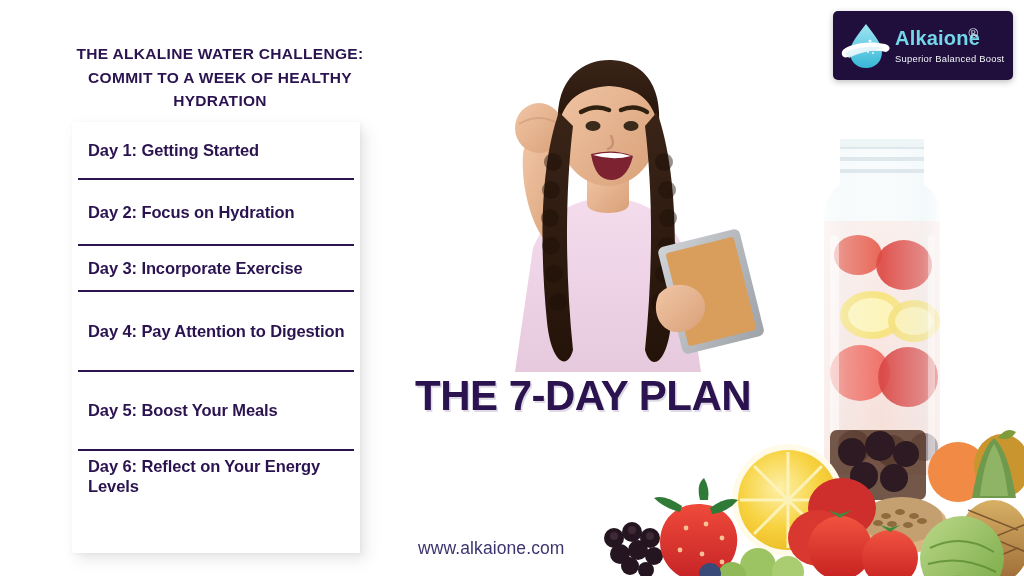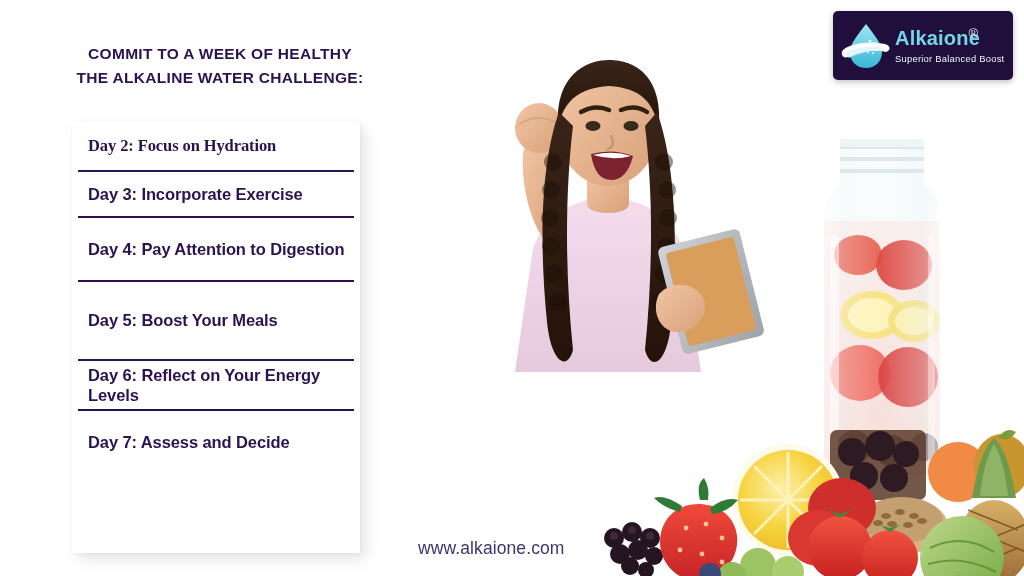--- a/index.html
+++ b/index.html
@@ -34,23 +34,23 @@
     display:flex; align-items:center;
     padding:0 4px 0 10px;
   }
   .plan-item:last-child { border-bottom:none; }
   .plan-item .ptext {
     font-size:16.5px; font-weight:bold; color:#2b1350;
     line-height:1.22; letter-spacing:-.1px;
   }
   
   .r1 { height:58px; }
-  .r2 { height:50px;font-family:Liberation Serif, serif; }
+  .r2 { height:66px; }
   .r3 { height:46px; }
-  .r4 { height:64px; }
+  .r4 { height:80px; }
   .r5 { height:79px; }
   .r6 { height:50px; }
   .r7 { height:63px; }
 
   
   .seven-day {
     position:absolute; left:415px; top:372px;
     font-size:42px; font-weight:bold; letter-spacing:-.5px;
     color:#2b1350;
     text-shadow: 1.5px 1.5px 0 rgba(215,212,225,.85);
@@ -90,43 +90,44 @@
   .fruit { position:absolute; left:590px; top:430px; width:440px; height:150px; }
 
   .ph { display:block; }
 </style>
 </head>
 <body>
 
 <div class="stage">
 
   <div class="headline">
+    <div>The Alkaline Water Challenge:</div>
     <div>Commit to a Week of Healthy</div>
-    <div>The Alkaline Water Challenge:</div>
+    <div>Hydration</div>
   </div>
 
   <div class="plan-card">
     <div class="plan-list">
+      <div class="plan-item r1">
+        <span class="ptext">Day 1: Getting Started</span>
+      </div>
       <div class="plan-item r2">
         <span class="ptext">Day 2: Focus on Hydration</span>
       </div>
       <div class="plan-item r3">
         <span class="ptext">Day 3: Incorporate Exercise</span>
       </div>
       <div class="plan-item r4">
         <span class="ptext">Day 4: Pay Attention to Digestion</span>
       </div>
       <div class="plan-item r5">
         <span class="ptext">Day 5: Boost Your Meals</span>
       </div>
       <div class="plan-item r6">
         <span class="ptext">Day 6: Reflect on Your Energy Levels</span>
-      </div>
-      <div class="plan-item r7">
-        <span class="ptext">Day 7: Assess and Decide</span>
       </div>
     </div>
   </div>
 
   <svg class="woman ph" viewBox="0 0 310 340">
     <defs>
       <linearGradient id="skin" x1="0" y1="0" x2="1" y2="1">
         <stop offset="0" stop-color="#f2c6a6"></stop>
           <stop offset="1" stop-color="#d8a078"></stop>
       </linearGradient>
@@ -368,20 +369,21 @@
         <path d="M344 150 q30 -8 58 4"></path>
     </g>
 
     <circle cx="168" cy="136" r="18" fill="#9dc463"></circle>
     <circle cx="198" cy="142" r="16" fill="#aacd72"></circle>
     <circle cx="142" cy="146" r="14" fill="#8fba57"></circle>
 
     <circle cx="120" cy="144" r="11" fill="#3a4a78"></circle>
   </svg>
 
+  <div class="seven-day">THE 7-DAY PLAN</div>
 
   <div class="site-url">www.alkaione.com</div>
 
   <div class="logo-box">
     <svg class="logo-mark" viewBox="0 0 54 54">
       <defs>
         <linearGradient id="dropg" x1="0" y1="0" x2="0" y2="1">
           <stop offset="0" stop-color="#9fe6f4"></stop>
             <stop offset="1" stop-color="#37b7d6"></stop>
         </linearGradient>

